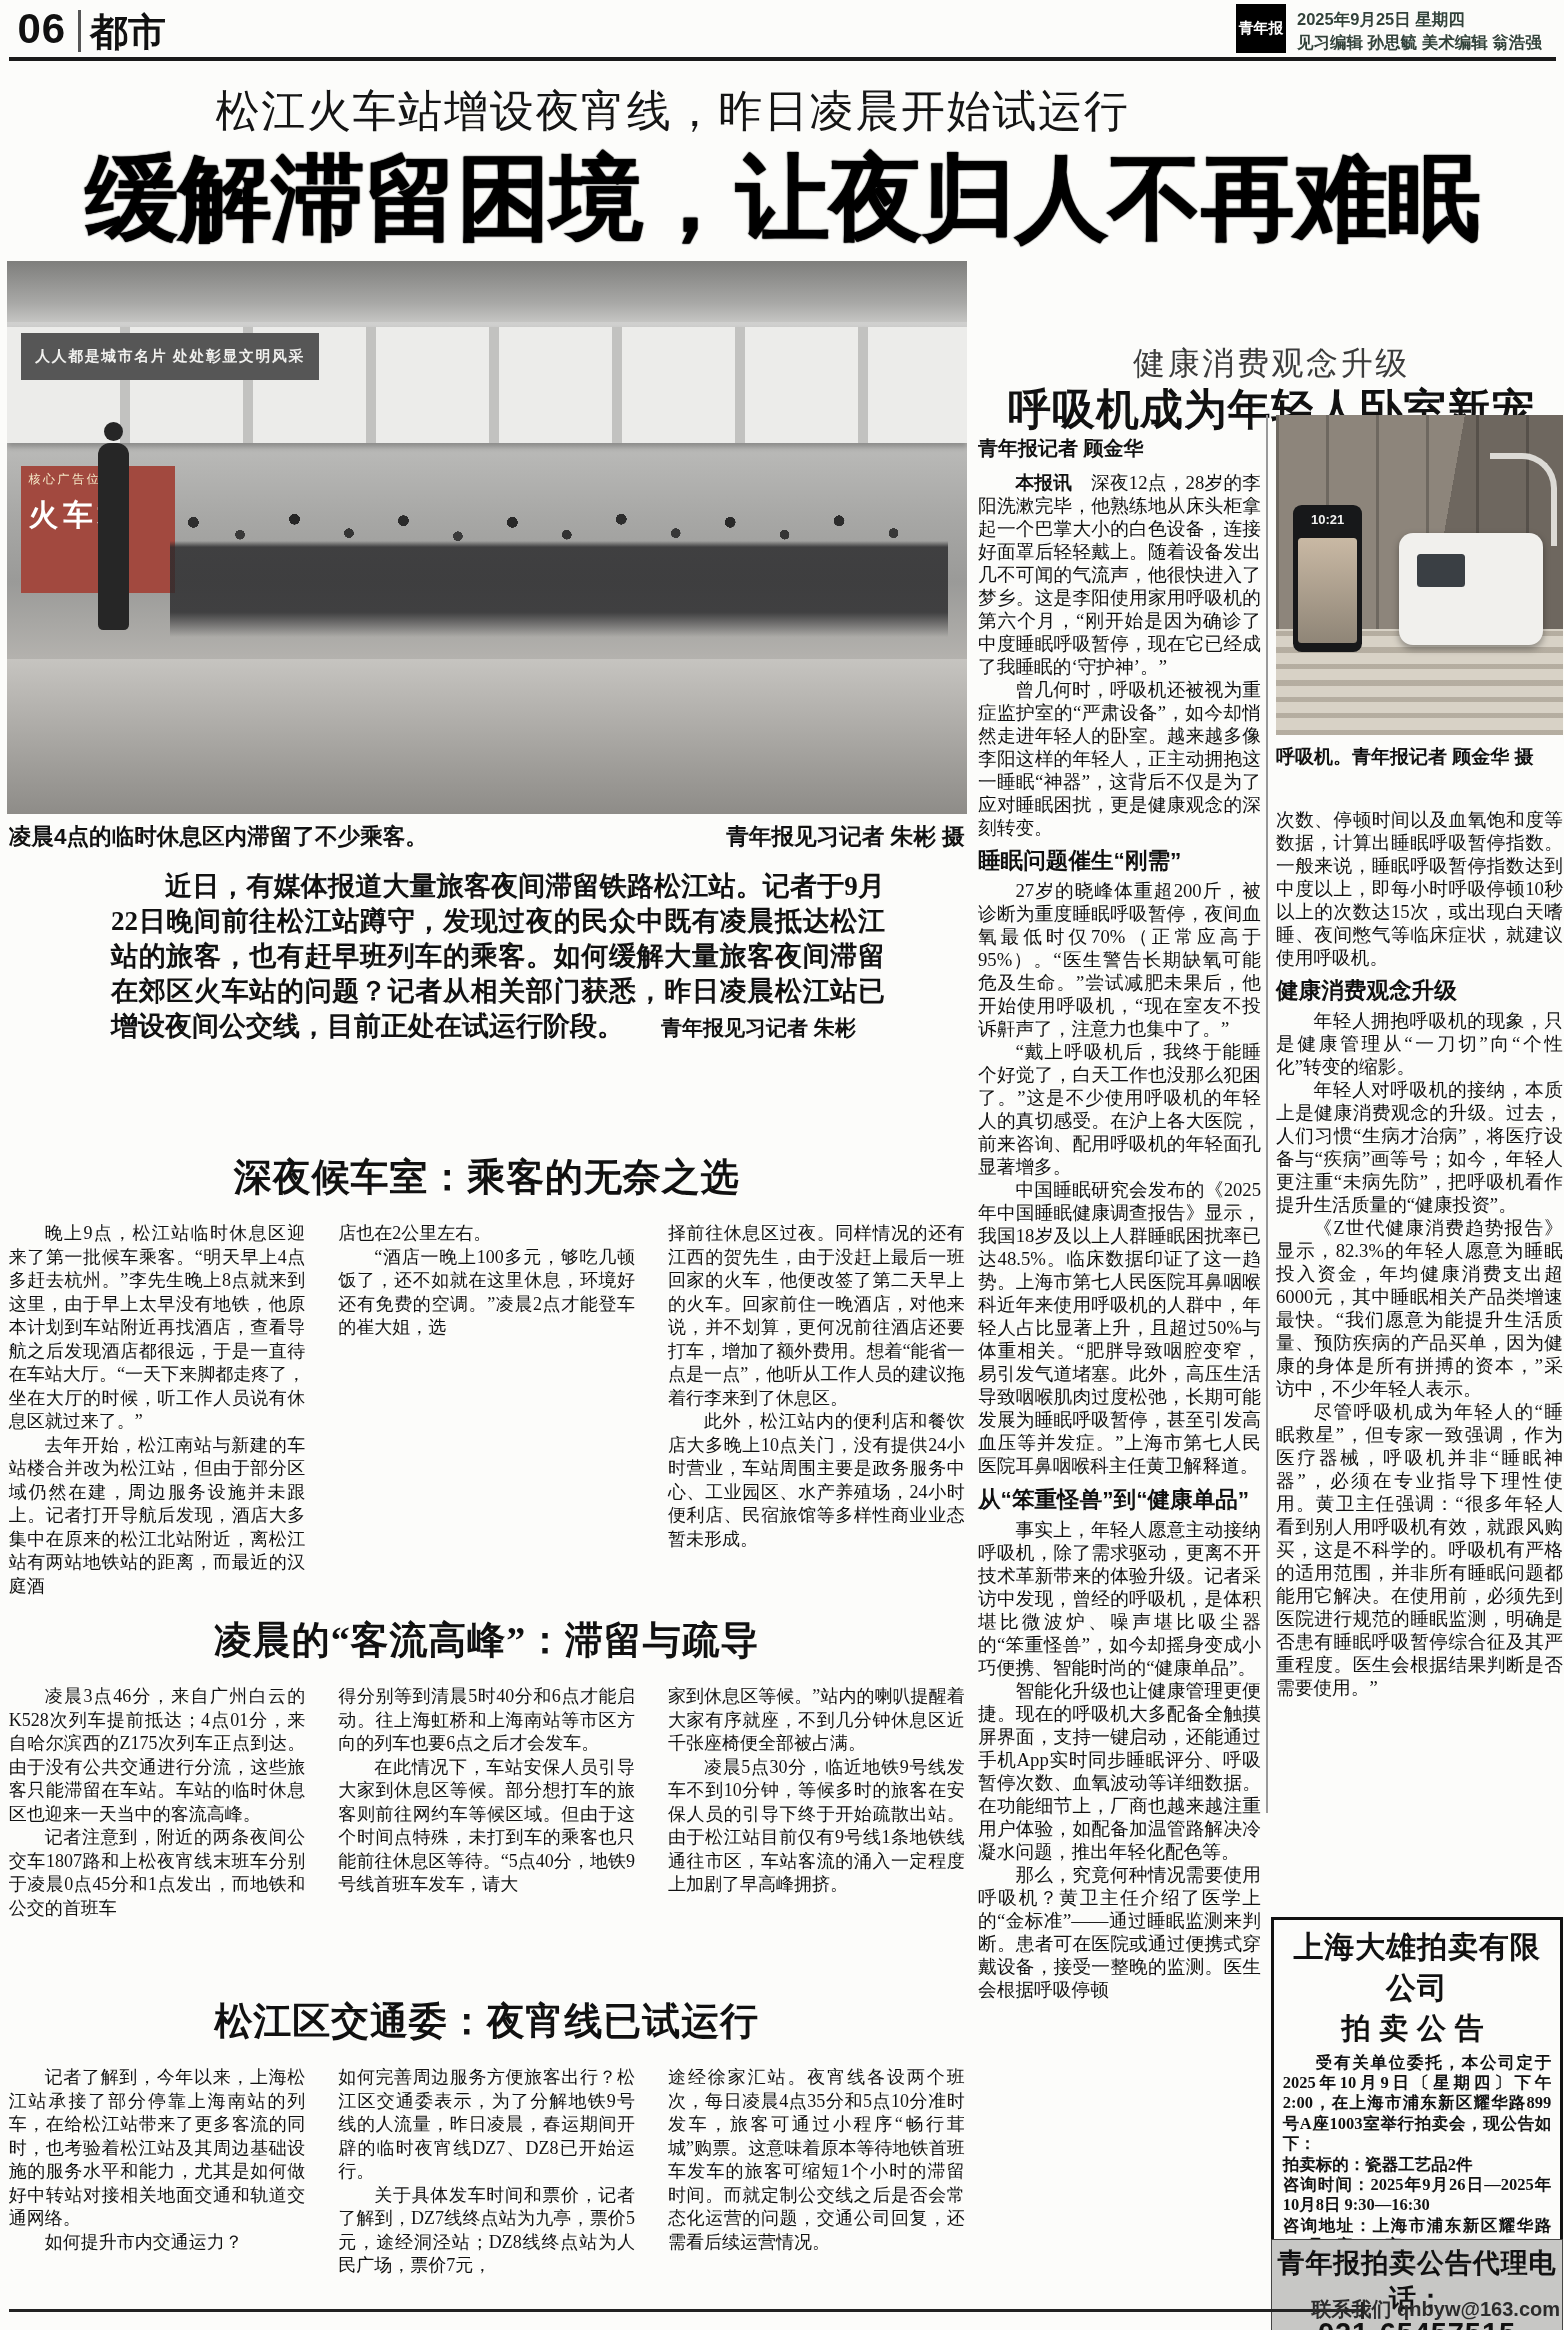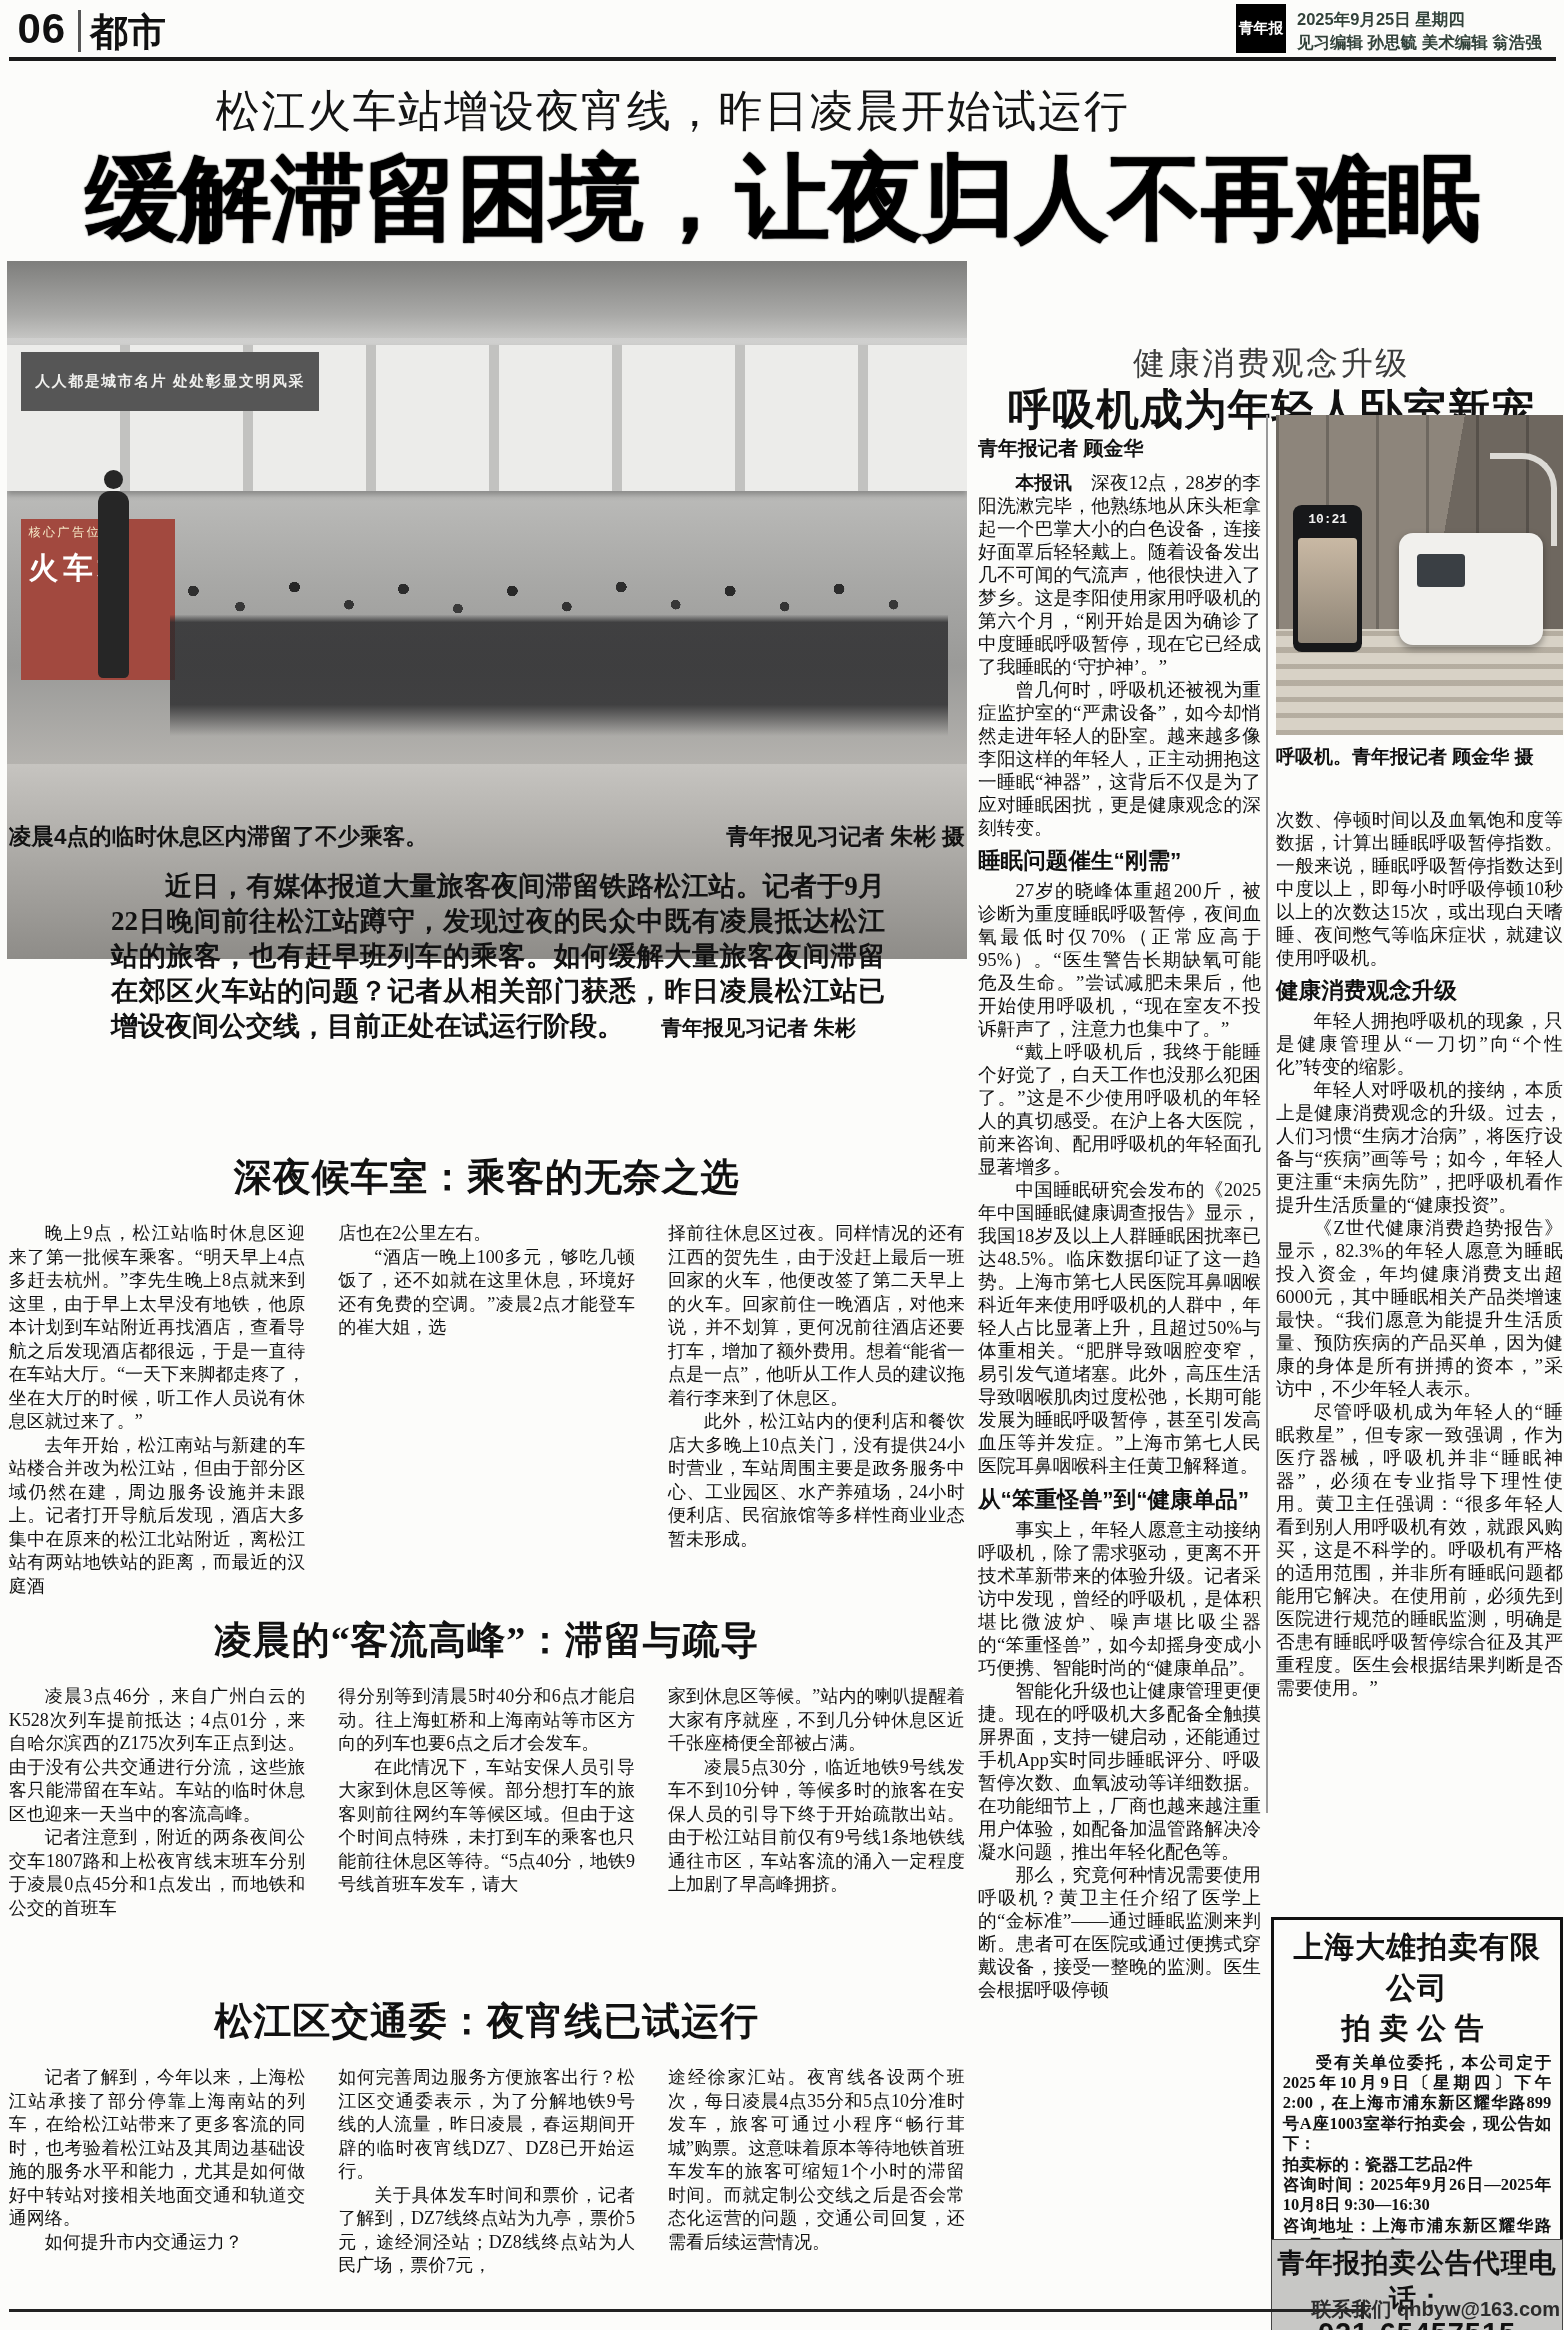--- a/index.html
+++ b/index.html
@@ -20,21 +20,21 @@
   .dateline{left:1297px;top:8.7px;font-size:16.5px;font-weight:700;color:#32423a;font-family:"Liberation Sans",sans-serif;}
   .editors{left:1297px;top:32px;font-size:16.5px;font-weight:700;color:#32423a;font-family:"Liberation Sans",sans-serif;}
 
   
   .kicker{left:12px;top:82px;width:1321px;text-align:center;font-size:44px;font-weight:400;letter-spacing:1.7px;
           font-family:"Liberation Sans",sans-serif;color:#151515;}
   .mainhead{left:0;top:136px;width:1565px;text-align:center;font-size:93px;font-weight:700;letter-spacing:0;
             font-family:"Liberation Sans",sans-serif;color:#000;text-shadow:0 0 1.7px #000,0.9px 0 0.9px #000;white-space:nowrap;}
 
   
-  .photo{left:7px;top:261px;width:960px;height:698px;overflow:hidden;
+  .photo{left:7px;top:261px;width:960px;height:553px;overflow:hidden;
      background:linear-gradient(180deg,#d8d8d6 0%,#cccccb 16%,#bfbfbd 30%,#a8a8a6 46%,#9a9a98 58%,#b4b2ae 72%,#9c9a96 100%);}
   .ph-ceiling{position:absolute;left:0;top:0;width:100%;height:11%;
      background:linear-gradient(180deg,#7e7e7c,#a9a9a7 70%,#c5c5c3);}
   .ph-adband{position:absolute;left:0;top:12%;width:100%;height:21%;
      background:repeating-linear-gradient(90deg,#ececea 0 113px,#c2c2c0 113px 123px);
      box-shadow:0 3.5px 5.2px rgba(0,0,0,.25);}
   .ph-slogan{position:absolute;left:1.5%;top:13%;width:31%;height:8.5%;background:#565656;color:#f0f0ee;
      display:flex;align-items:center;justify-content:center;font-size:14.8px;font-weight:700;letter-spacing:1.7px;
      font-family:"Liberation Sans",sans-serif;}
   .ph-banner{position:absolute;left:1.5%;top:37%;width:16%;height:23%;background:#a2493f;color:#fff;
@@ -94,21 +94,21 @@
   
   .sphoto{left:1276px;top:415px;width:287px;height:320px;overflow:hidden;
      background:linear-gradient(100deg,#8d857b 0 55%,#6e675f 55% 100%);}
   .sp-lines{position:absolute;inset:0;background:repeating-linear-gradient(90deg,rgba(0,0,0,.22) 0 2.6px,transparent 2.6px 50px);}
   .sp-bed{position:absolute;left:0;bottom:0;width:100%;height:33%;background:#d8d2c6;}
   .sp-bed::after{content:"";position:absolute;inset:0;background:repeating-linear-gradient(0deg,rgba(115,105,90,.35) 0 5.2px,transparent 5.2px 16.5px);}
   .sp-device{position:absolute;right:7%;top:37%;width:50%;height:35%;background:#f1f0ed;border-radius:14px;box-shadow:0 3.5px 7px rgba(0,0,0,.35);}
   .sp-device::after{content:"";position:absolute;left:12%;top:18%;width:34%;height:30%;background:#3a3f44;border-radius:3.5px;}
   .sp-tube{position:absolute;right:2%;top:12%;width:61px;height:87px;border:6px solid #dcdad5;border-left:none;border-bottom:none;border-radius:0 35px 0 0;}
   .sp-phone{position:absolute;left:6%;top:28%;width:24%;height:46%;background:#17181a;border-radius:8.7px;padding:7px 5.2px;box-sizing:border-box;}
-  .sp-time{color:#f2f2f2;font-family:Liberation Mono, monospace;font-size:13px;font-weight:700;text-align:center;}
+  .sp-time{color:#f2f2f2;font-family:Liberation Sans, sans-serif;font-size:13px;font-weight:700;text-align:center;}
   .sp-shot{position:absolute;left:5.2px;right:5.2px;top:33px;bottom:8.7px;background:linear-gradient(180deg,#c9b9a4,#8f8577);border-radius:3.5px;}
   .sp-cap{left:1276px;top:744px;width:287px;font-size:19px;font-weight:700;font-family:"Liberation Sans",sans-serif;}
 
   
   .auction{left:1271px;top:1917px;width:292px;box-sizing:border-box;border:3.5px solid #111;padding:7px 8.7px 17.4px 8.7px;background:#fcfcfa;}
   .auc-t1{text-align:center;font-size:30px;font-weight:900;letter-spacing:0.9px;}
   .auc-t2{text-align:center;font-size:29px;font-weight:900;letter-spacing:8.7px;margin-bottom:3.5px;}
   .auction p{font-size:16.5px;line-height:20.4px;font-weight:600;text-align:justify;}
   .auction .lbl{font-weight:900;}
   .ad-mark{position:absolute;right:1.7px;bottom:0;writing-mode:vertical-rl;font-size:11.3px;color:#333;}

